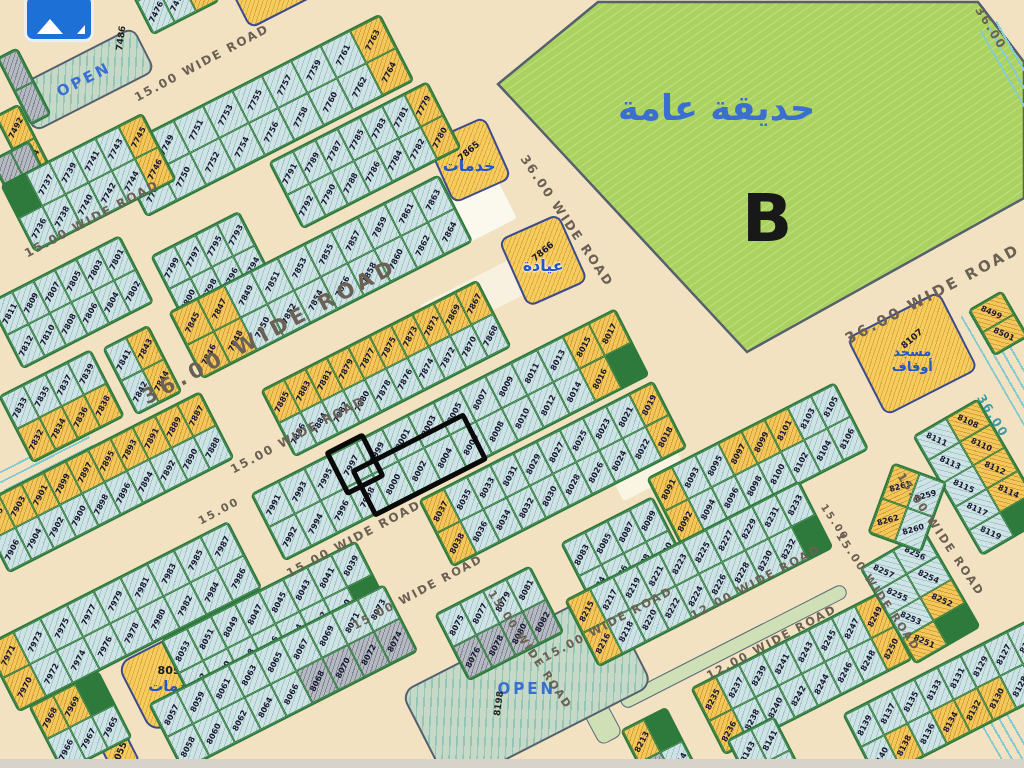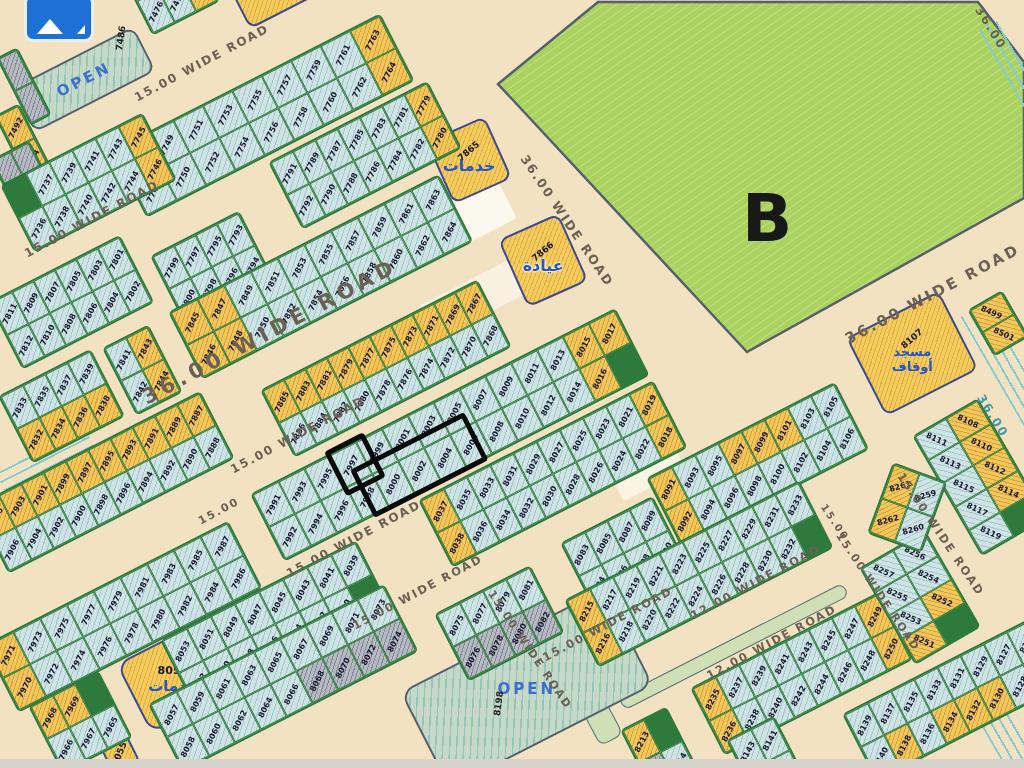--- a/index.html
+++ b/index.html
@@ -58,20 +58,21 @@
 
   <svg width="1024" height="768">
     <defs>
       <pattern id="ph" width="7" height="7" patternTransform="rotate(55)" patternUnits="userSpaceOnUse">
         <rect width="7" height="7" fill="#abd261"></rect>
         <line x1="0" y1="0" x2="0" y2="7" stroke="#c0e07e" stroke-width="2"></line>
       </pattern>
     </defs>
     <polygon points="598,2 978,2 1024,62 1024,198 747,352 498,84" fill="url(#ph)" stroke="#55606e" stroke-width="2.5"></polygon>
   </svg>
+  <div class="park-label" style="left:618px;top:88px;">حديقة عامة</div>
   <div class="park-letter" style="left:742px;top:180px;">B</div>
 
   <div class="teal" style="left:990px;top:300px;width:170px;height:34px;transform:rotate(60deg);"></div>
   <div class="teal" style="left:1002px;top:18px;width:90px;height:26px;transform:rotate(60deg);"></div>
   <div class="teal" style="left:1005px;top:695px;width:95px;height:36px;transform:rotate(60deg);"></div>
   <div class="teal" style="left:-6px;top:470px;width:100px;height:42px;transform:rotate(-27deg);"></div>
 
   <div class="whitepatch" style="left:438px;top:200px;width:62px;height:52px;transform:rotate(-27deg);"></div>
   <div class="whitepatch" style="left:420px;top:305px;width:120px;height:38px;transform:rotate(-27deg);opacity:.7;"></div>
   <div class="whitepatch" style="left:600px;top:455px;width:70px;height:52px;transform:rotate(-27deg);opacity:.8;"></div>

